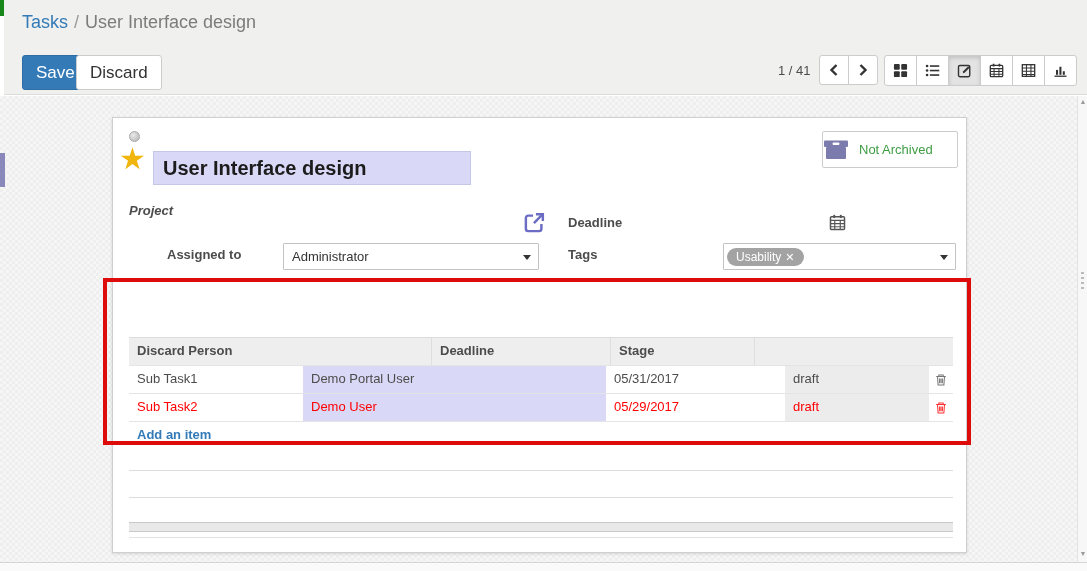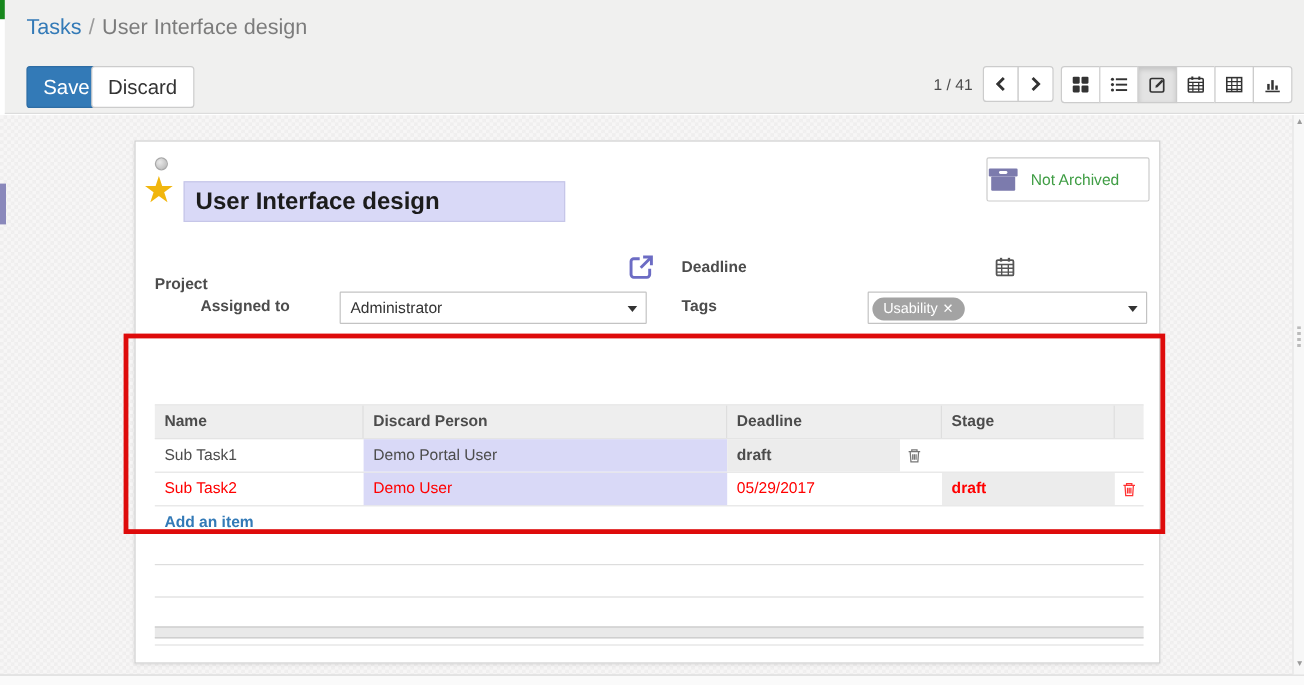--- a/index.html
+++ b/index.html
@@ -83,21 +83,21 @@
   
   .subtable { position:absolute; left:16px; top:219px; width:824px; border-top:1px solid #dcdcdc; }
   .trow { display:flex; width:824px; border-bottom:1px solid #e4e4e4; }
   .tcell { height:27px; line-height:26px; padding:0 8px; overflow:hidden; white-space:nowrap; }
   .c-name { width:174px; } .c-assigned { width:303px; } .c-deadline { width:179px; }
   .c-stage { width:144px; } .c-action { width:24px; padding:0; text-align:center; }
   .thead { background:#eeeeee; font-weight:bold; color:#4c4c4c; }
   .thead .tcell { border-right:1px solid #dedede; }
   .thead .c-action { border-right:none; }
   .cell-modified { background:#d9d9f7; }
-  .cell-readonly { background:#ececec;font-weight:bold; }
+  .cell-readonly { background:#ececec; }
   .trow.alert-row .tcell { color:#ff0000; }
   .trash { color:#777; cursor:pointer; display:inline-block; margin-top:6px; }
   .trash.red { color:#f33; }
   .add-item-row { height:27px; line-height:26px; padding-left:8px; }
   .add-item-link { color:#337ab7; font-weight:bold; cursor:pointer; }
 
   
   .sep-line { position:absolute; left:16px; width:824px; border-top:1px solid #ddd; }
   .sep-bar { position:absolute; left:16px; width:824px; height:10px; background:#e9e9e9;
     border-top:1px solid #c9c9c9; border-bottom:1px solid #c9c9c9; }
@@ -226,21 +226,21 @@
     <span>
       <svg width="26" height="21" viewBox="0 0 26 21">
           <rect x="1" y="1.5" width="24" height="6.5" rx="1" fill="#7c7bad"></rect>
           <rect x="3" y="8" width="20" height="12" rx="1" fill="#7c7bad"></rect>
           <rect x="9.5" y="3.6" width="7" height="2.4" rx="1.2" fill="#fff"></rect>
         </svg>
     </span>
     <span class="archive-label">Not Archived</span>
   </div>
 
-  <div class="fld-label" style="left:16px; top:111px;">Project</div>
+  <div class="fld-label" style="left:16px; top:85px;font-style:italic;">Project</div>
   <span class="icon-btn" style="left:410px; top:93px;">
     <svg width="23" height="23" viewBox="0 0 16 16">
         <path d="M7 3.2H3.6A1.6 1.6 0 0 0 2 4.8v7.6A1.6 1.6 0 0 0 3.6 14h7.6a1.6 1.6 0 0 0 1.6-1.6V9" fill="none" stroke="#6c6cc4" stroke-width="1.7"></path>
         <path d="M9 2.2h4.8V7" fill="none" stroke="#6c6cc4" stroke-width="1.7"></path>
         <path d="M13.4 2.6L7.6 8.4" stroke="#6c6cc4" stroke-width="1.7"></path>
       </svg>
   </span>
 
   <div class="fld-label" style="left:16px; top:129px;margin-left:38px;">Assigned to</div>
   <div class="select-box" style="left:170px; top:125px; width:256px;">
@@ -260,30 +260,30 @@
 
   <div class="fld-label" style="left:455px; top:129px;">Tags</div>
   <div class="select-box" style="left:610px; top:125px; width:233px; padding-left:3px;">
     <span class="tag-pill"><span>Usability</span><span class="tag-x">✕</span></span>
     <span class="select-caret"></span>
   </div>
 
 
   <div class="subtable">
     <div class="trow thead">
-      <div class="tcell c-name">Name</div>
       <div class="tcell c-assigned">Discard Person</div>
       <div class="tcell c-deadline">Deadline</div>
       <div class="tcell c-stage">Stage</div>
       <div class="tcell c-action"></div>
     </div>
 
     <div class="trow">
       <div class="tcell c-name">Sub Task1</div>
       <div class="tcell c-assigned cell-modified">Demo Portal User</div>
+      <div class="tcell c-deadline">05/31/2017</div>
       <div class="tcell c-stage cell-readonly">draft</div>
       <div class="tcell c-action"><span class="trash">
         <svg width="14" height="15" viewBox="0 0 16 16">
               <path fill="none" stroke="currentColor" stroke-width="1.2" d="M2.5 4.5h11M5.5 4.5V2.8h5v1.7M4 4.5l.7 9.7h6.6l.7-9.7M6.4 6.8v5.4M8 6.8v5.4M9.6 6.8v5.4"></path>
             </svg>
       </span></div>
     </div>
 
     <div class="trow alert-row">
       <div class="tcell c-name">Sub Task2</div>

